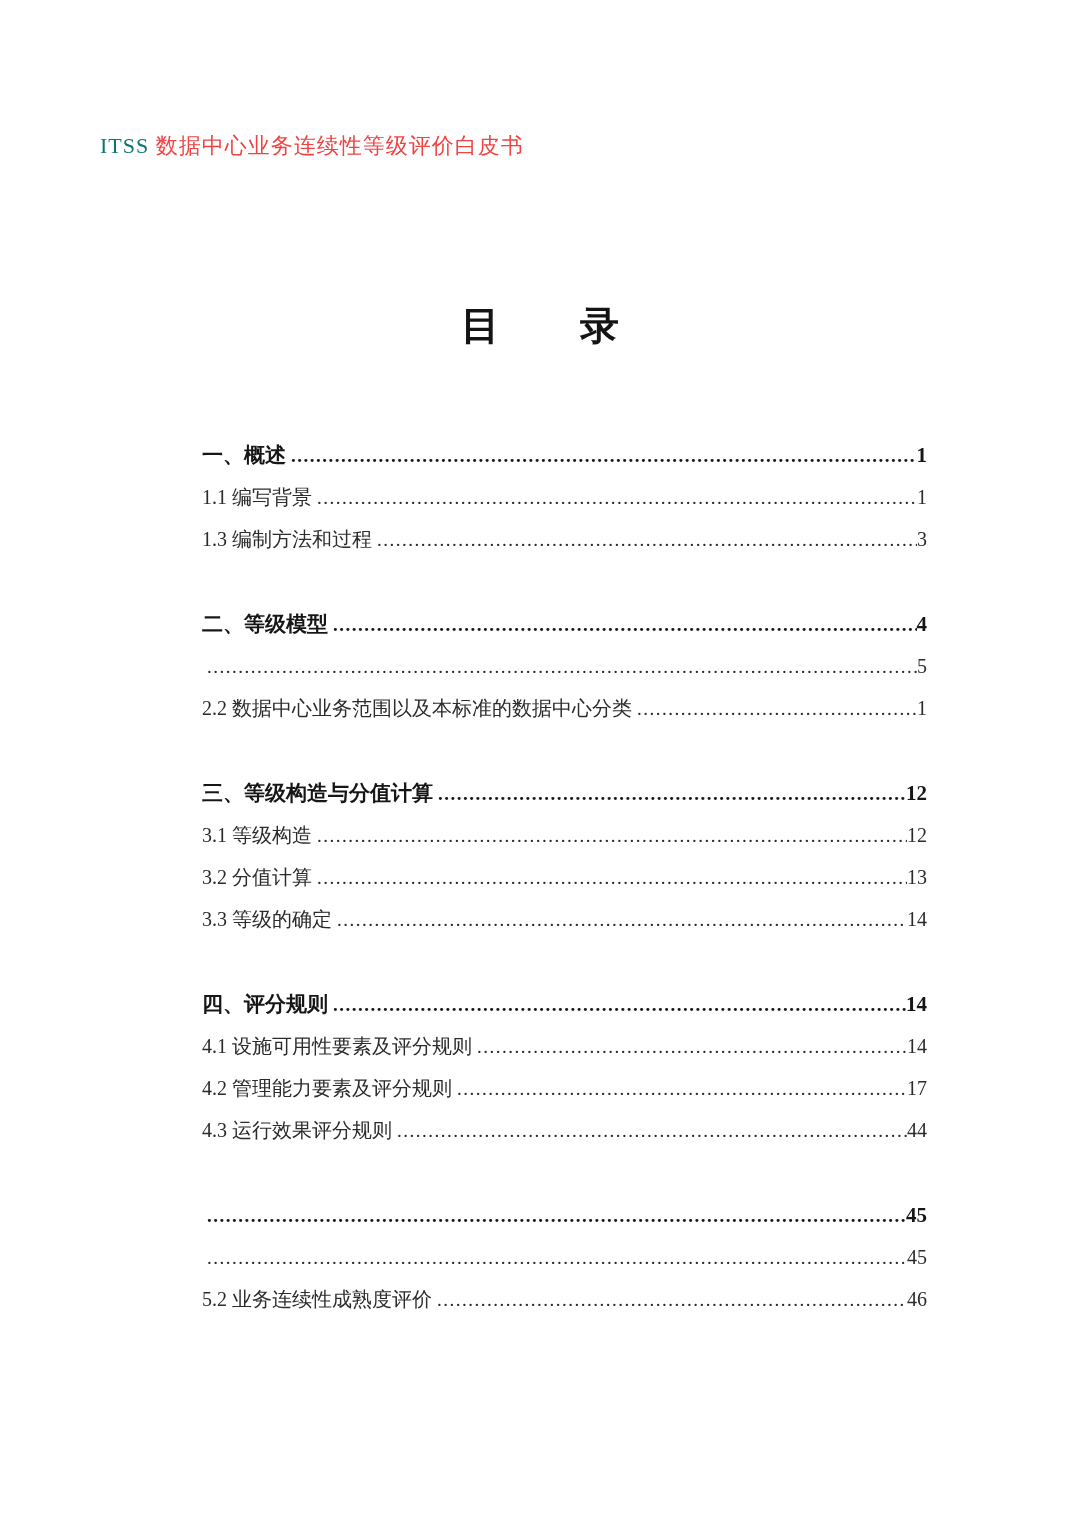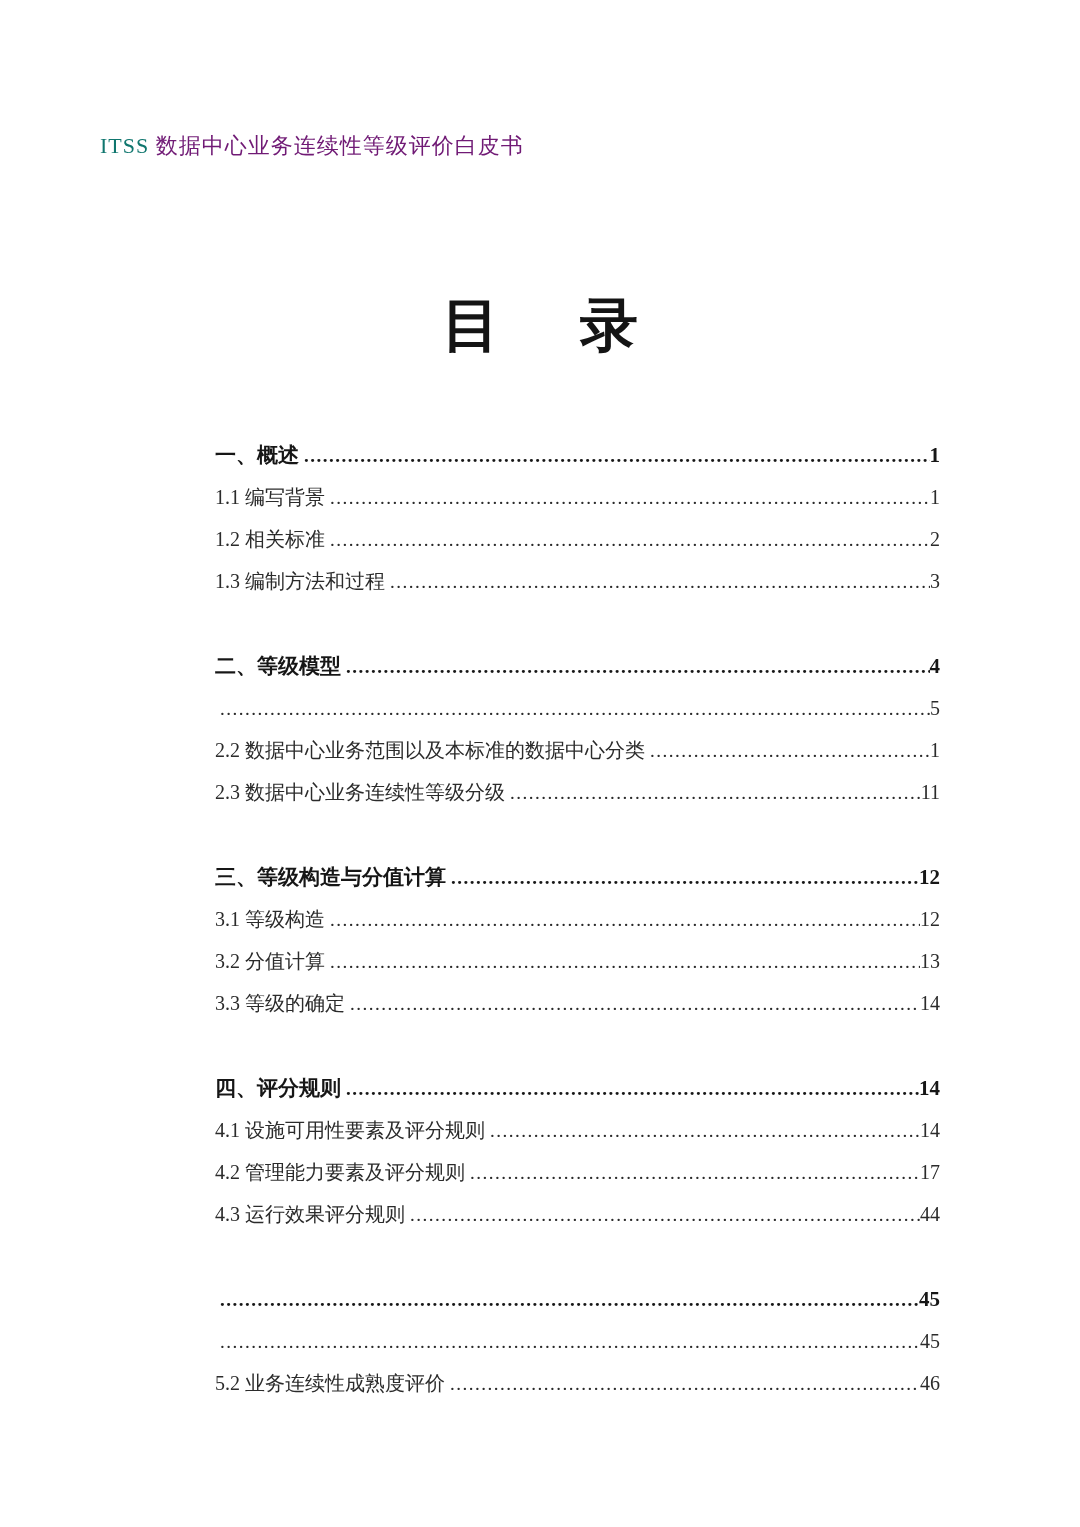--- a/index.html
+++ b/index.html
@@ -23,41 +23,41 @@
   
   .page-header {
     position: absolute;
     top: 131px;
     left: 100px;
     font-size: 22px;
     letter-spacing: 1px;
     white-space: nowrap;
   }
   .header-logo  { color: #0f766e; }
-  .header-title { color: #701a75; }
+  .header-title { color: #ef4444; }
 
   
   .doc-title {
     position: absolute;
     top: 290px;
     left: 0;
     width: 100%;
     text-align: center;
-    font-size: 58px;
+    font-size: 39px;
     line-height: 72px;
     font-weight: 700;
     color: #141414;
   }
   .doc-title .title-gap { display: inline-block; width: 80px; }
 
   
   .toc {
     position: absolute;
     top: 434px;
-    left: 215px;
+    left: 202px;
     width: 725px;
   }
   .toc-group + .toc-group { margin-top: 43px; }
 
   .toc-entry {
     display: flex;
     align-items: baseline;
     height: 42px;
     line-height: 42px;
     font-size: 20px;
@@ -107,50 +107,40 @@
           <span class="toc-label">一、概述</span>
           <span class="toc-dots"></span>
           <span class="toc-page">1</span>
         </div>
         <div class="toc-entry">
           <span class="toc-label">1.1 编写背景</span>
           <span class="toc-dots"></span>
           <span class="toc-page">1</span>
         </div>
         <div class="toc-entry">
-          <span class="toc-label">1.2 相关标准</span>
-          <span class="toc-dots"></span>
-          <span class="toc-page">2</span>
-        </div>
-        <div class="toc-entry">
           <span class="toc-label">1.3 编制方法和过程</span>
           <span class="toc-dots"></span>
           <span class="toc-page">3</span>
         </div>
       </div>
       <div class="toc-group">
         <div class="toc-entry section">
           <span class="toc-label">二、等级模型</span>
           <span class="toc-dots"></span>
           <span class="toc-page">4</span>
         </div>
         <div class="toc-entry">
           <span class="toc-dots"></span>
           <span class="toc-page">5</span>
         </div>
         <div class="toc-entry">
           <span class="toc-label">2.2 数据中心业务范围以及本标准的数据中心分类</span>
           <span class="toc-dots"></span>
           <span class="toc-page">1</span>
         </div>
-        <div class="toc-entry">
-          <span class="toc-label">2.3 数据中心业务连续性等级分级</span>
-          <span class="toc-dots"></span>
-          <span class="toc-page">11</span>
-        </div>
       </div>
       <div class="toc-group">
         <div class="toc-entry section">
           <span class="toc-label">三、等级构造与分值计算</span>
           <span class="toc-dots"></span>
           <span class="toc-page">12</span>
         </div>
         <div class="toc-entry">
           <span class="toc-label">3.1 等级构造</span>
           <span class="toc-dots"></span>

